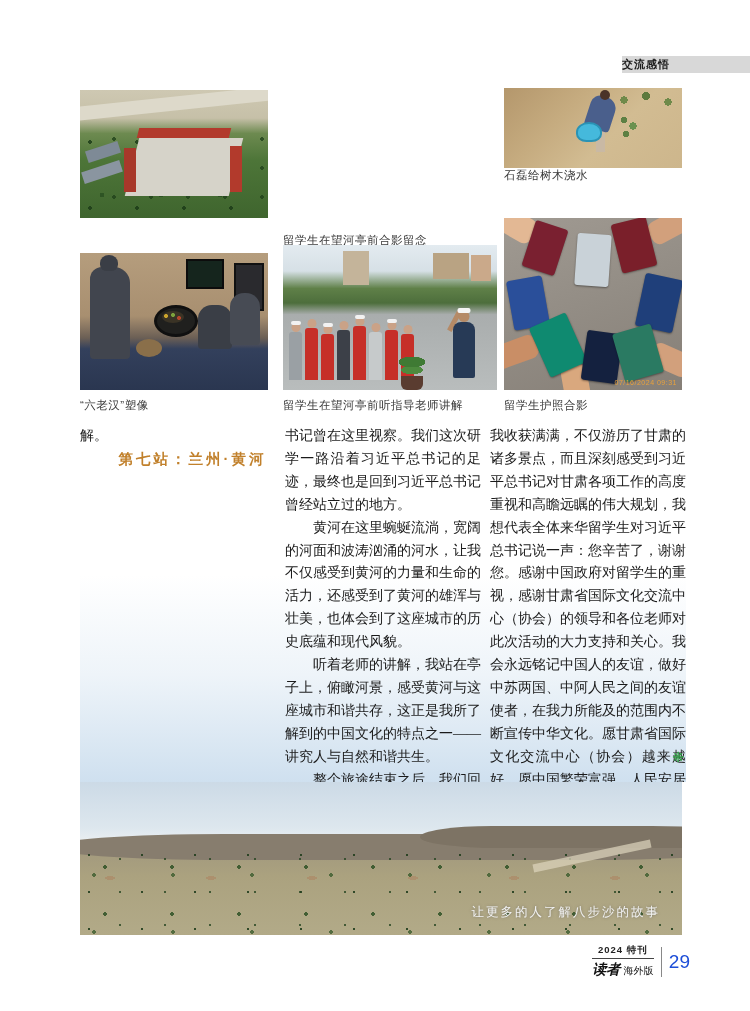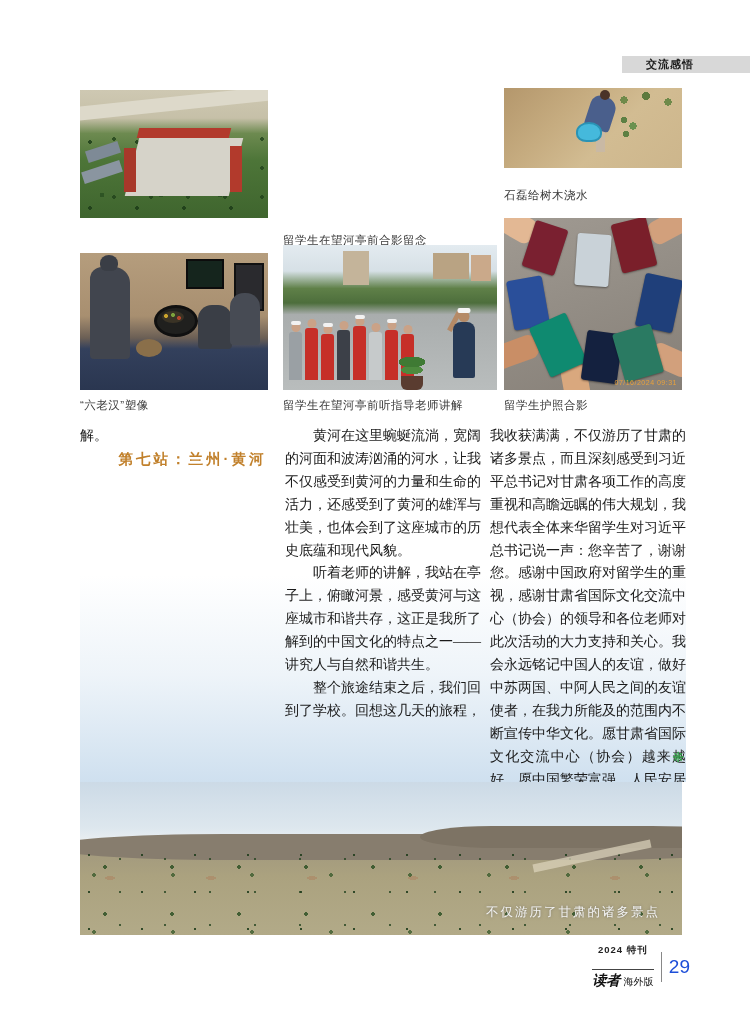--- a/index.html
+++ b/index.html
@@ -2,21 +2,21 @@
 <html><head>
 <meta charset="utf-8">
 <style>
   html,body{margin:0;padding:0;background:#ffffff;}
   .page{position:relative;width:750px;height:1011px;background:#ffffff;overflow:hidden;
         font-family:"Liberation Serif","DejaVu Serif",serif;}
   
   .tagbar{position:absolute;left:622px;top:56px;width:128px;height:17px;background:#d8d8d8;
           display:flex;align-items:center;}
   .tagbar span{font-family:"Liberation Sans","DejaVu Sans",sans-serif;font-size:11px;
-               font-weight:bold;color:#1c1c1c;margin-left:24px;letter-spacing:1px;}
+               font-weight:bold;color:#1c1c1c;margin-left:0;letter-spacing:1px;}
   
   .ph{position:absolute;overflow:hidden;}
   .cap{position:absolute;font-family:"Liberation Sans","DejaVu Sans",sans-serif;
        font-size:11.5px;color:#3a3a3a;letter-spacing:.5px;white-space:nowrap;}
   
   .phA{background:linear-gradient(180deg,#cec8b2 0%,#c6c0a8 22%,#6d8a50 34%,#4d7538 55%,#3f652e 100%);}
   .phA .road{position:absolute;left:-10px;top:6px;width:220px;height:14px;background:#ddd9ca;transform:rotate(-6deg);}
   .phA .court{position:absolute;left:52px;top:48px;width:104px;height:58px;background:#d6d3c9;transform:skewX(-14deg);}
   .phA .roofr1{position:absolute;left:58px;top:38px;width:92px;height:10px;background:#b23a2c;transform:skewX(-14deg);}
   .phA .roofr2{position:absolute;left:44px;top:58px;width:12px;height:44px;background:#a8382a;}
@@ -122,21 +122,21 @@
       radial-gradient(circle 3.4px at 14px 27px,rgba(52,88,40,.75) 60%,transparent 61%),
       radial-gradient(ellipse 9px 3px at 30px 30px,rgba(173,126,92,.5) 60%,transparent 61%);
       background-size:53px 37px,67px 47px,45px 33px,79px 57px,101px 73px;}
   .phG .hazepath{position:absolute;right:30px;top:70px;width:120px;height:8px;background:rgba(222,214,190,.7);transform:rotate(-12deg);}
   .phG .capG{position:absolute;right:22px;bottom:14px;color:#f2f2f2;font-size:12.5px;
       font-family:"Liberation Sans","DejaVu Sans",sans-serif;letter-spacing:2px;text-shadow:0 0 3px rgba(80,80,80,.6);}
   
   .footer{position:absolute;right:60px;top:944px;display:flex;align-items:center;gap:7px;
       font-family:"Liberation Sans","DejaVu Sans",sans-serif;}
   .f-stack{display:flex;flex-direction:column;align-items:center;}
-  .f-issue{font-size:9.5px;color:#222;font-weight:bold;letter-spacing:1px;padding-bottom:12px;
+  .f-issue{font-size:9.5px;color:#222;font-weight:bold;letter-spacing:1px;padding-bottom:1px;
       border-bottom:1px solid #444;width:62px;text-align:center;}
   .f-brand{margin-top:2px;font-size:12px;color:#111;white-space:nowrap;}
   .f-brand .logo{font-family:Liberation Serif, serif;font-style:italic;font-weight:bold;font-size:14px;}
   .f-brand .ed{font-size:10px;font-weight:normal;text-align:center;}
   .f-div{width:1px;height:30px;background:#888;}
   .f-num{font-size:19px;color:#1d4ed8;}
 </style>
 </head>
 <body>
 
@@ -160,21 +160,21 @@
   <div class="cap" style="left:283px;top:233px;">留学生在望河亭前合影留念</div>
 
   <div class="ph phC" style="left:504px;top:88px;width:178px;height:80px;">
     <div class="shrub"></div>
     <div class="legs"></div>
     <div class="man"></div>
     <div class="head"></div>
     <div class="bucket"></div>
     <div class="tree"></div>
   </div>
-  <div class="cap" style="left:504px;top:188px;">石磊给树木浇水</div>
+  <div class="cap" style="left:504px;top:168px;">石磊给树木浇水</div>
 
   <div class="ph phD" style="left:80px;top:253px;width:188px;height:137px;">
     <div class="frame1"></div>
     <div class="frame2"></div>
     <div class="fig1"></div>
     <div class="fig2"></div>
     <div class="fig3"></div>
     <div class="mat"></div>
     <div class="pot"></div>
     <div class="food"></div>
@@ -219,36 +219,37 @@
     <div class="stamp">07/16/2024 09:31</div>
   </div>
   <div class="cap" style="left:504px;top:398px;">留学生护照合影</div>
 
   <div class="article">
     <div class="col">
       <p class="cont">解。</p>
       <p class="head7">第七站：兰州·黄河</p>
     </div>
     <div class="col">
+      <p class="cont">书记曾在这里视察。我们这次研学一路沿着习近平总书记的足迹，最终也是回到习近平总书记曾经站立过的地方。</p>
       <p>黄河在这里蜿蜒流淌，宽阔的河面和波涛汹涌的河水，让我不仅感受到黄河的力量和生命的活力，还感受到了黄河的雄浑与壮美，也体会到了这座城市的历史底蕴和现代风貌。</p>
       <p>听着老师的讲解，我站在亭子上，俯瞰河景，感受黄河与这座城市和谐共存，这正是我所了解到的中国文化的特点之一——讲究人与自然和谐共生。</p>
       <p>整个旅途结束之后，我们回到了学校。回想这几天的旅程，</p>
     </div>
     <div class="col">
       <p class="cont">我收获满满，不仅游历了甘肃的诸多景点，而且深刻感受到习近平总书记对甘肃各项工作的高度重视和高瞻远瞩的伟大规划，我想代表全体来华留学生对习近平总书记说一声：您辛苦了，谢谢您。感谢中国政府对留学生的重视，感谢甘肃省国际文化交流中心（协会）的领导和各位老师对此次活动的大力支持和关心。我会永远铭记中国人的友谊，做好中苏两国、中阿人民之间的友谊使者，在我力所能及的范围内不断宣传中华文化。愿甘肃省国际文化交流中心（协会）越来越好，愿中国繁荣富强，人民安居乐业！</p>
       <span class="endmark">❋</span>
     </div>
   </div>
 
   <div class="phG">
     <div class="ridge"></div>
     <div class="ridge2"></div>
     <div class="land"></div>
     <div class="hazepath"></div>
-    <div class="capG">不仅游历了甘肃的诸多景点</div>
+    <div class="capG">让更多的人了解八步沙的故事</div>
   </div>
 
   <div class="footer">
     <div class="f-stack">
       <div class="f-issue">2024 特刊</div>
       <div class="f-brand">
         <span class="logo">读者</span>
         <span class="ed">海外版</span>
       </div>
     </div>

